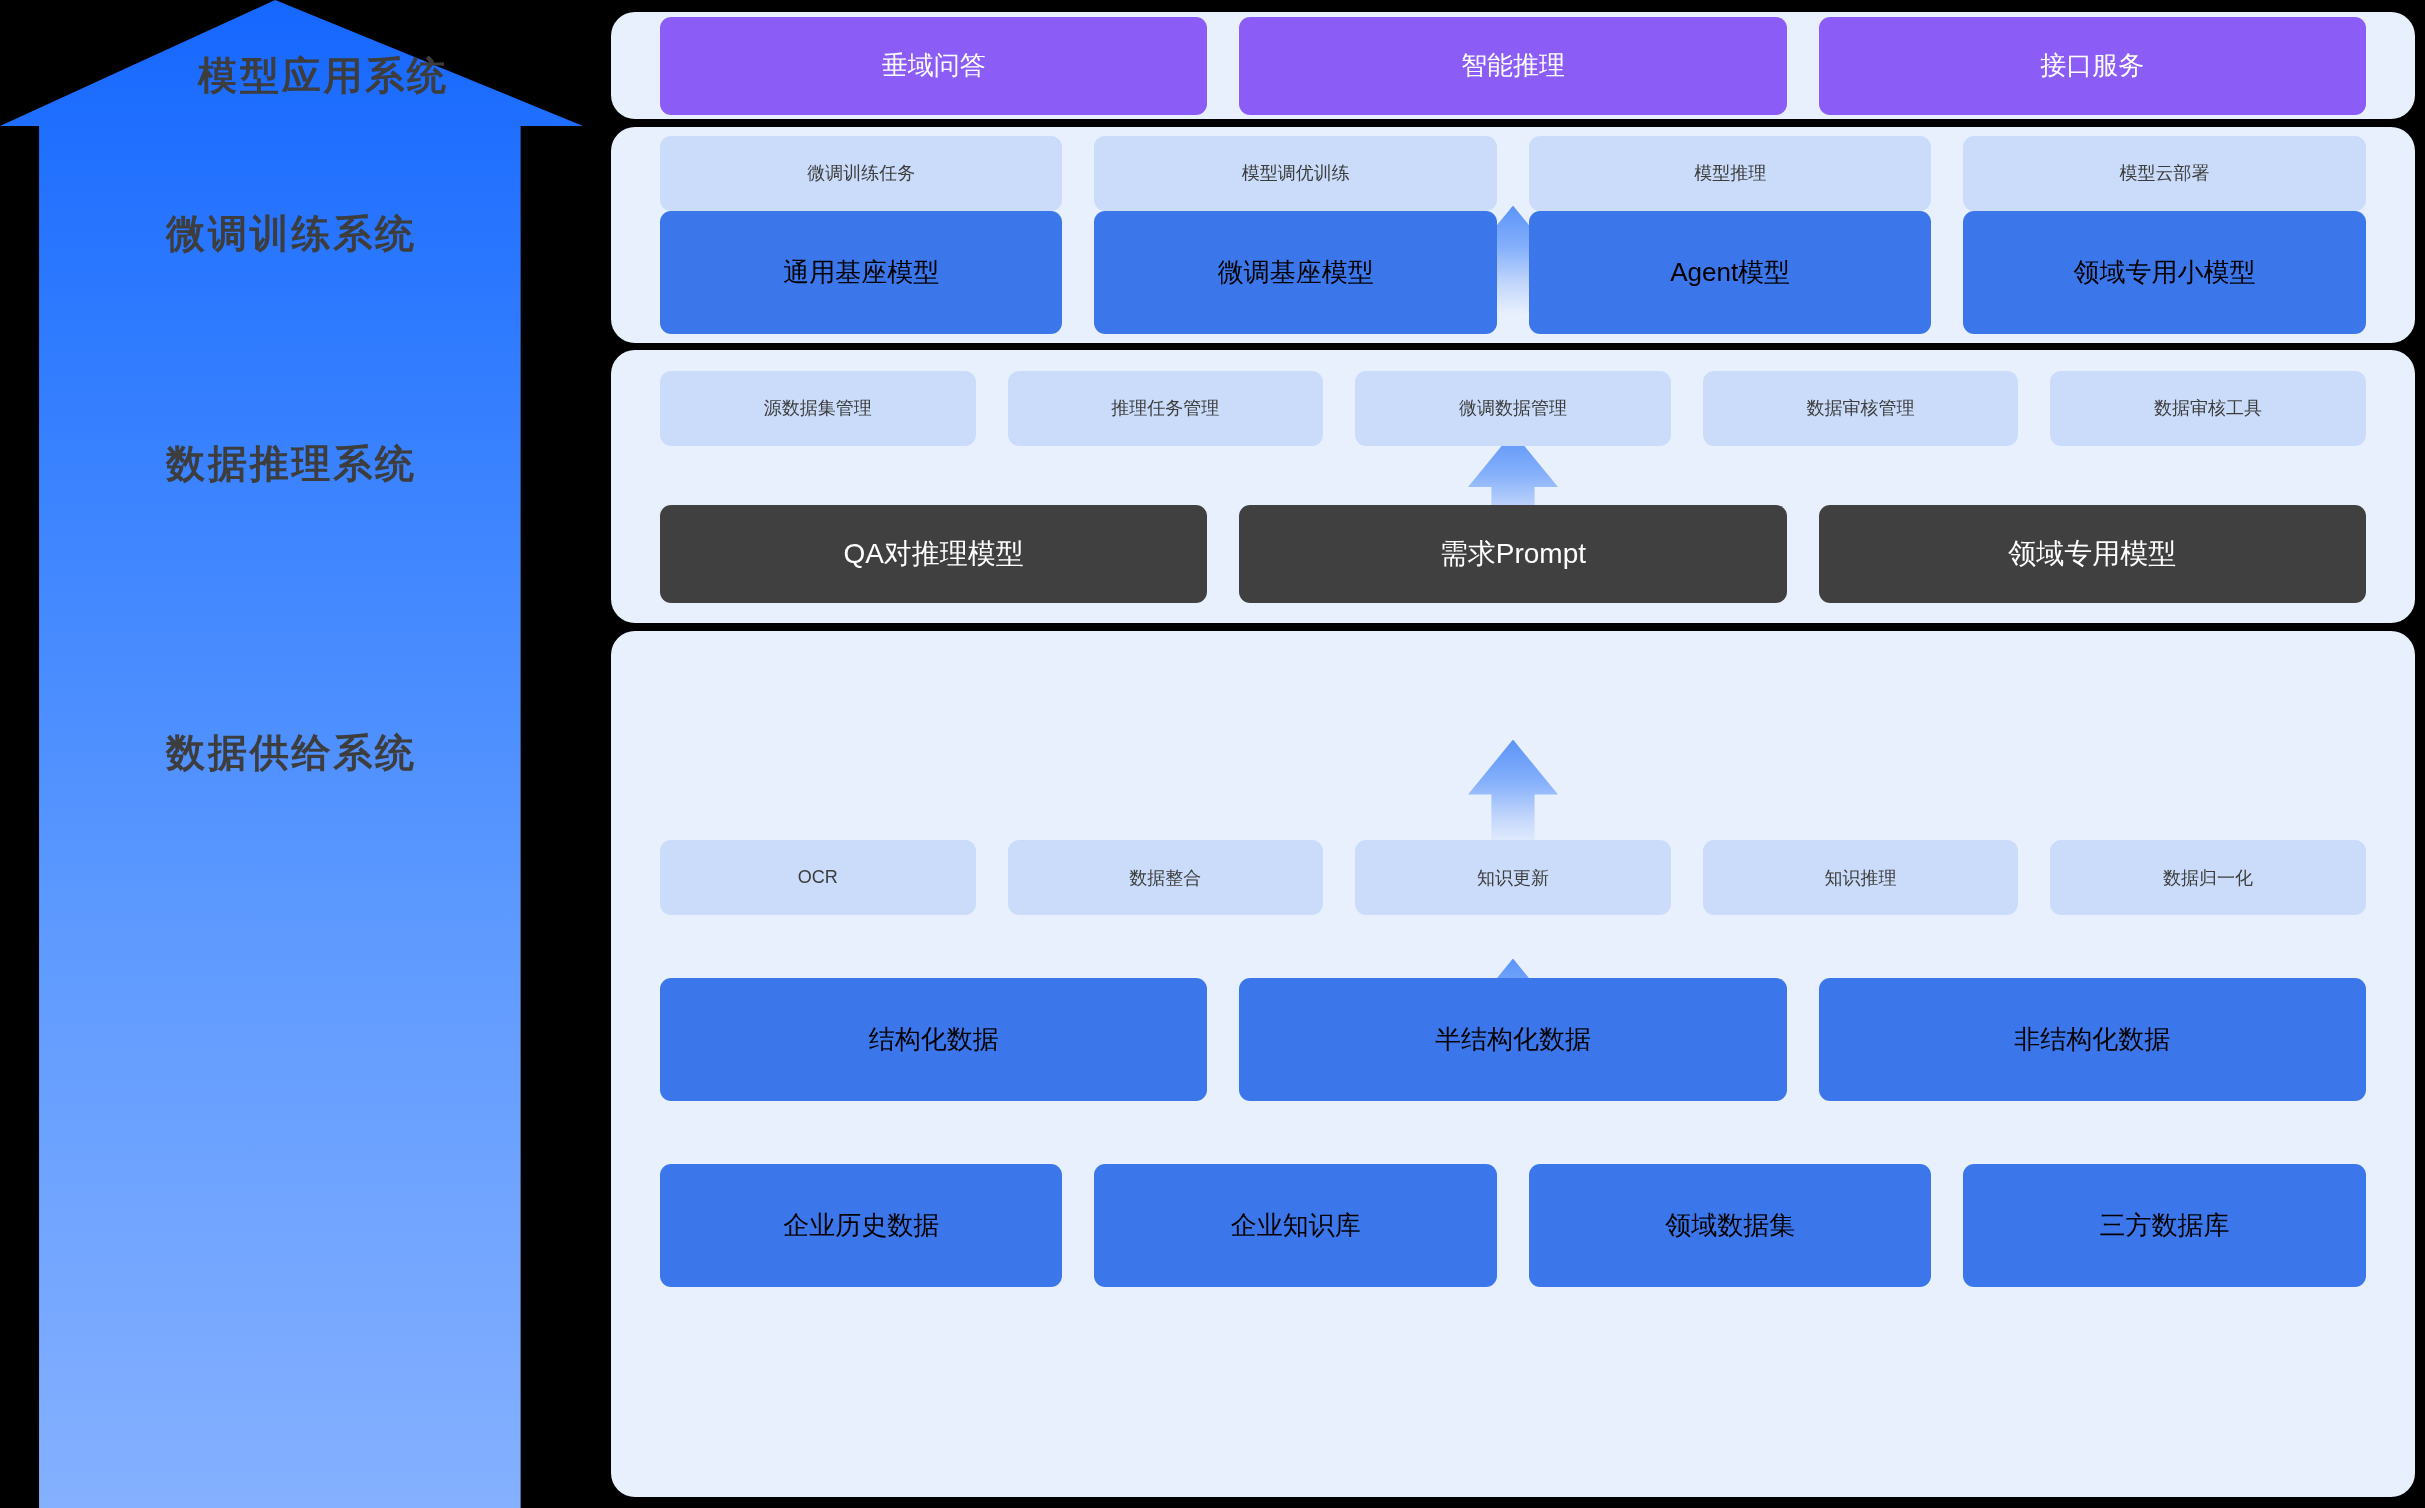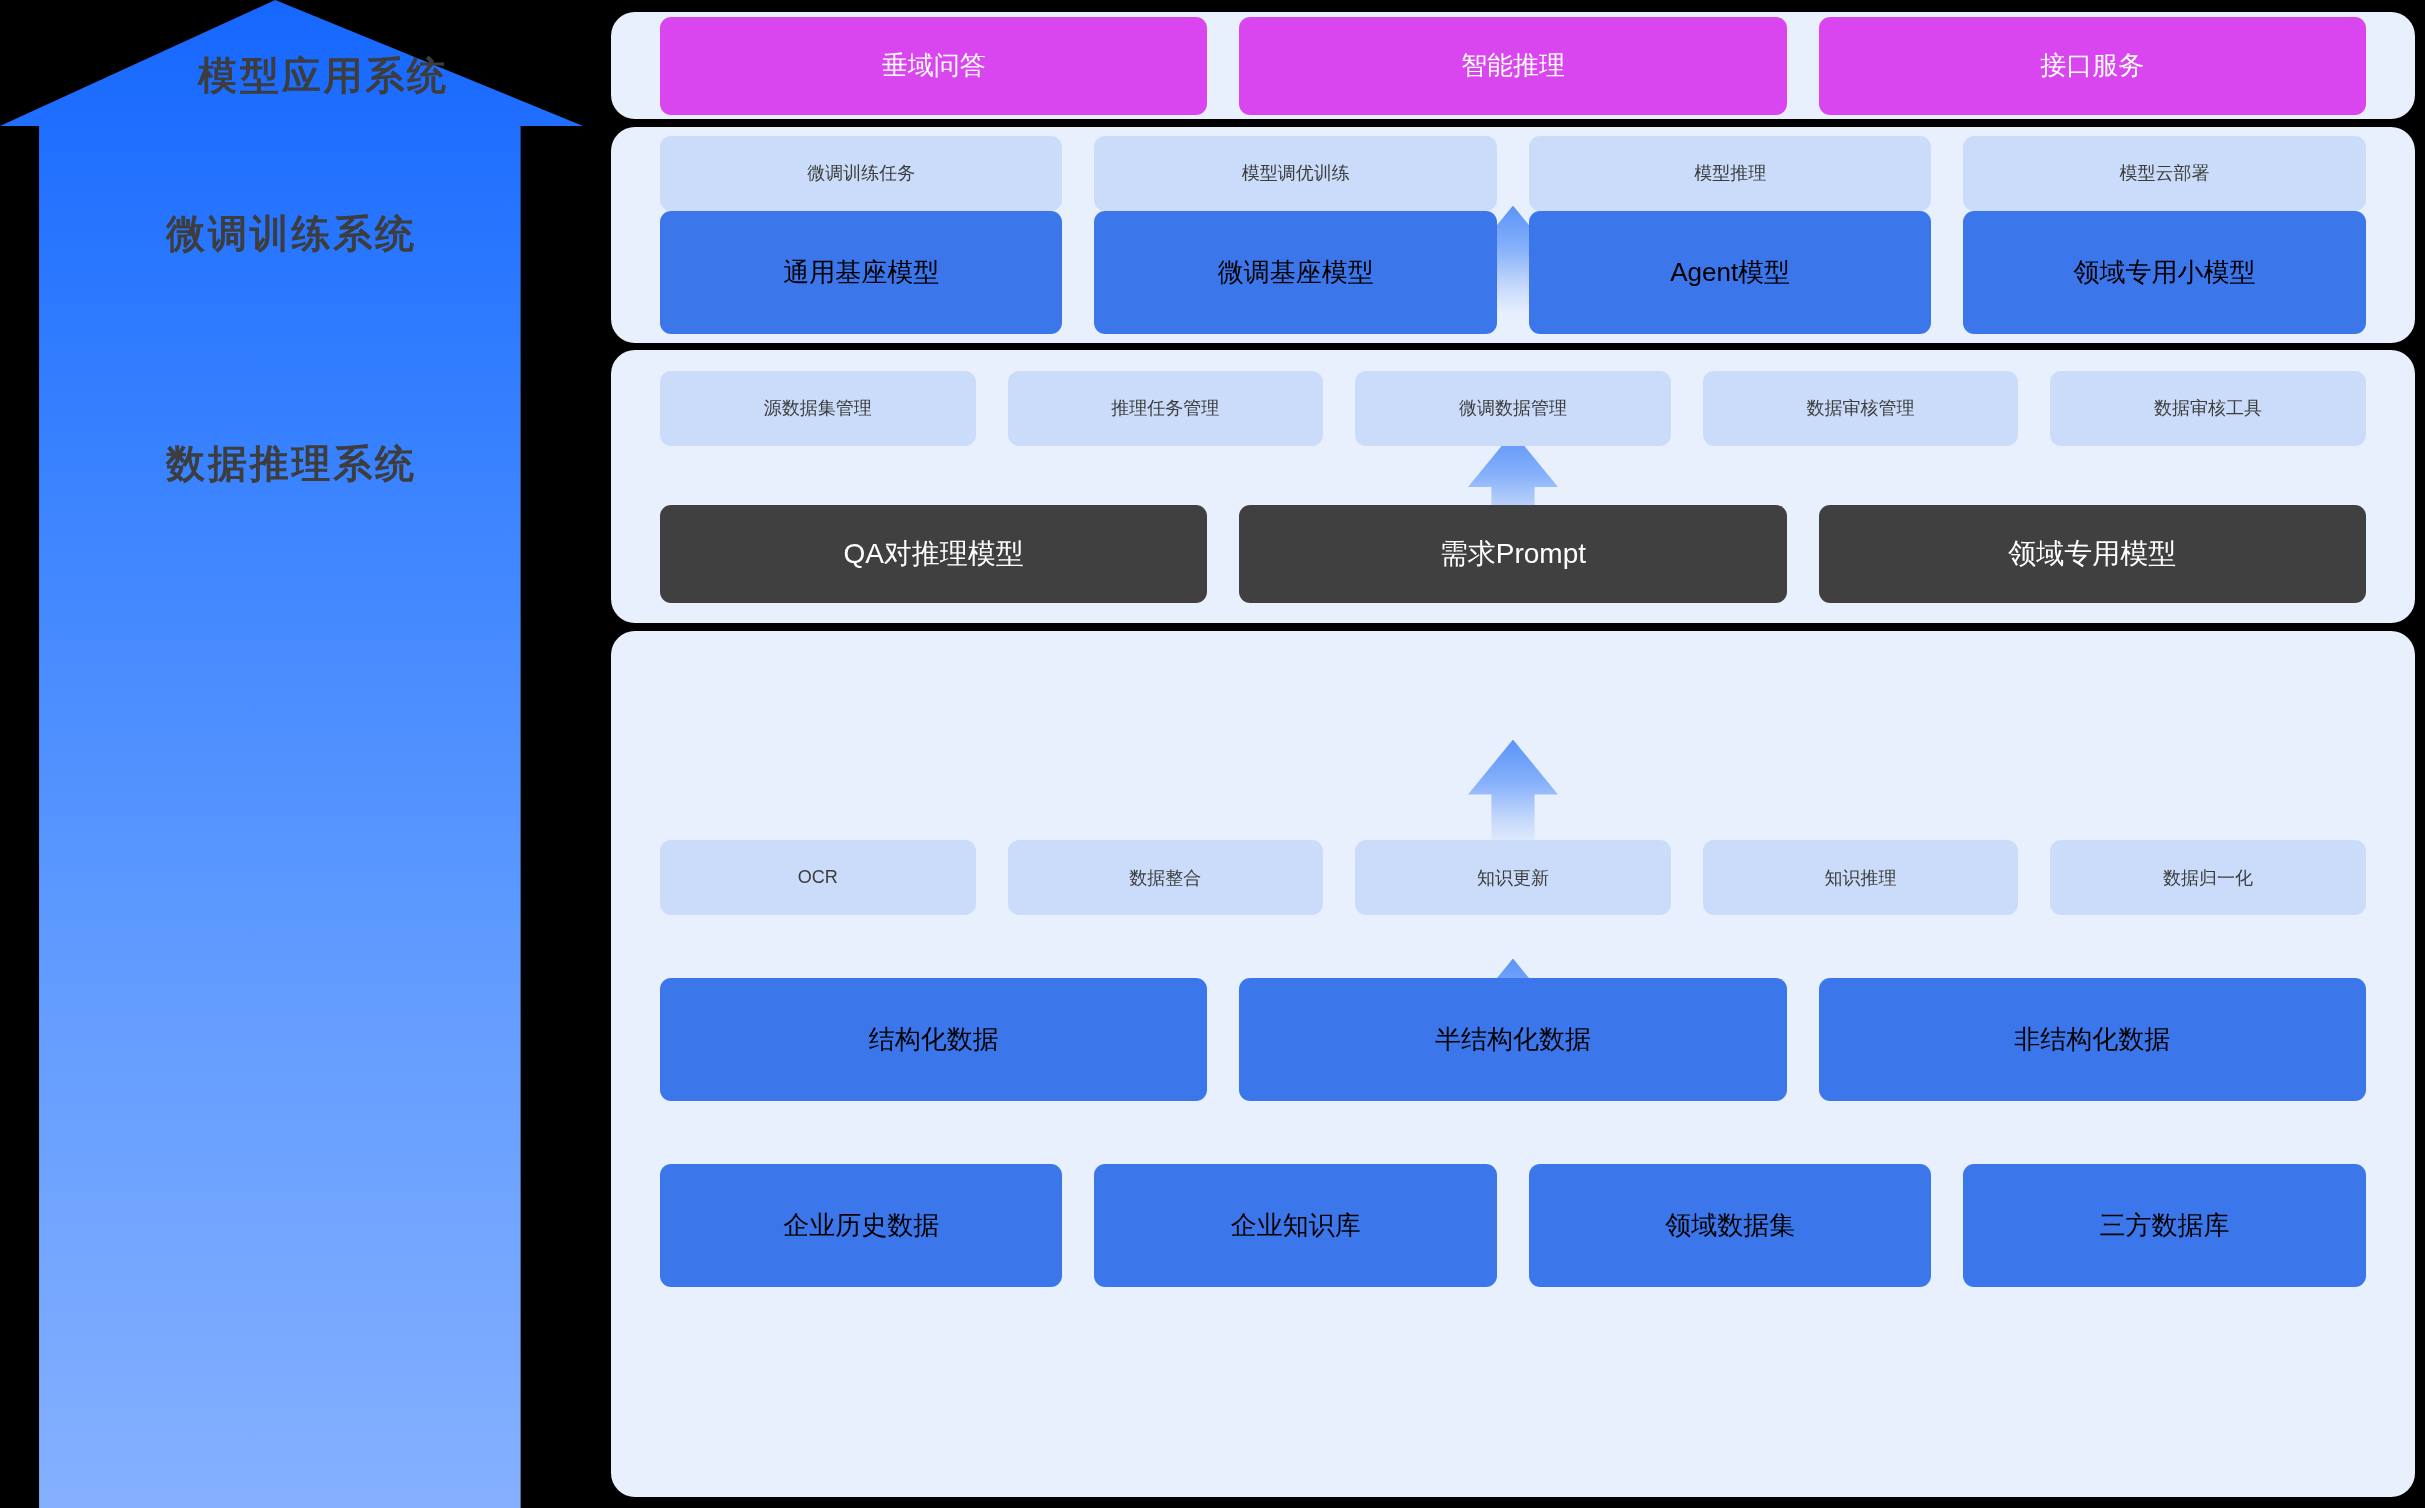--- a/index.html
+++ b/index.html
@@ -58,21 +58,21 @@
     text-align:center;
     border-radius:11.2px;
     white-space:nowrap;
     box-sizing:border-box;
     font-size:18px;
   }
   .cell + .cell{margin-left:32px;}
 
   
   .tone-light{background:#cadcfa;color:#3c3c3c;height:75px;}
-  .tone-mid{background:#d946ef;color:#ffffff;height:98px;font-size:26px;}
+  .tone-mid{background:#8b5cf6;color:#ffffff;height:98px;font-size:26px;}
   .tone-strong{background:#3b76ea;color:#000000;height:123px;font-size:26px;}
   .tone-deep{background:#404040;color:#ffffff;height:98px;font-size:28px;}
 
   .row-gap-lg{height:63px;}
 
   
   .mini-arrow{
     position:absolute;width:90px;z-index:1;
     background:linear-gradient(180deg,#5b94f8 0%,#85b0fb 38%,#c5d8fb 72%,#eaf1fe 100%);
     -webkit-clip-path:polygon(50% 0%, 100% 50%, 74% 50%, 74% 100%, 26% 100%, 26% 50%, 0% 50%);
@@ -82,20 +82,21 @@
 </head>
 <body>
 
 <div id="stage">
 
   <div id="arrow-column">
     <div id="big-arrow"></div>
     <div class="arrow-label" id="arrow-label-0">模型应用系统</div>
     <div class="arrow-label" id="arrow-label-1">微调训练系统</div>
     <div class="arrow-label" id="arrow-label-2">数据推理系统</div>
+    <div class="arrow-label" id="arrow-label-3">数据供给系统</div>
   </div>
 
   <div id="panel-stack">
 
     <div class="panel" id="panel-0">
       <div class="row">
         <div class="cell tone-mid">垂域问答</div>
         <div class="cell tone-mid">智能推理</div>
         <div class="cell tone-mid">接口服务</div>
       </div>

